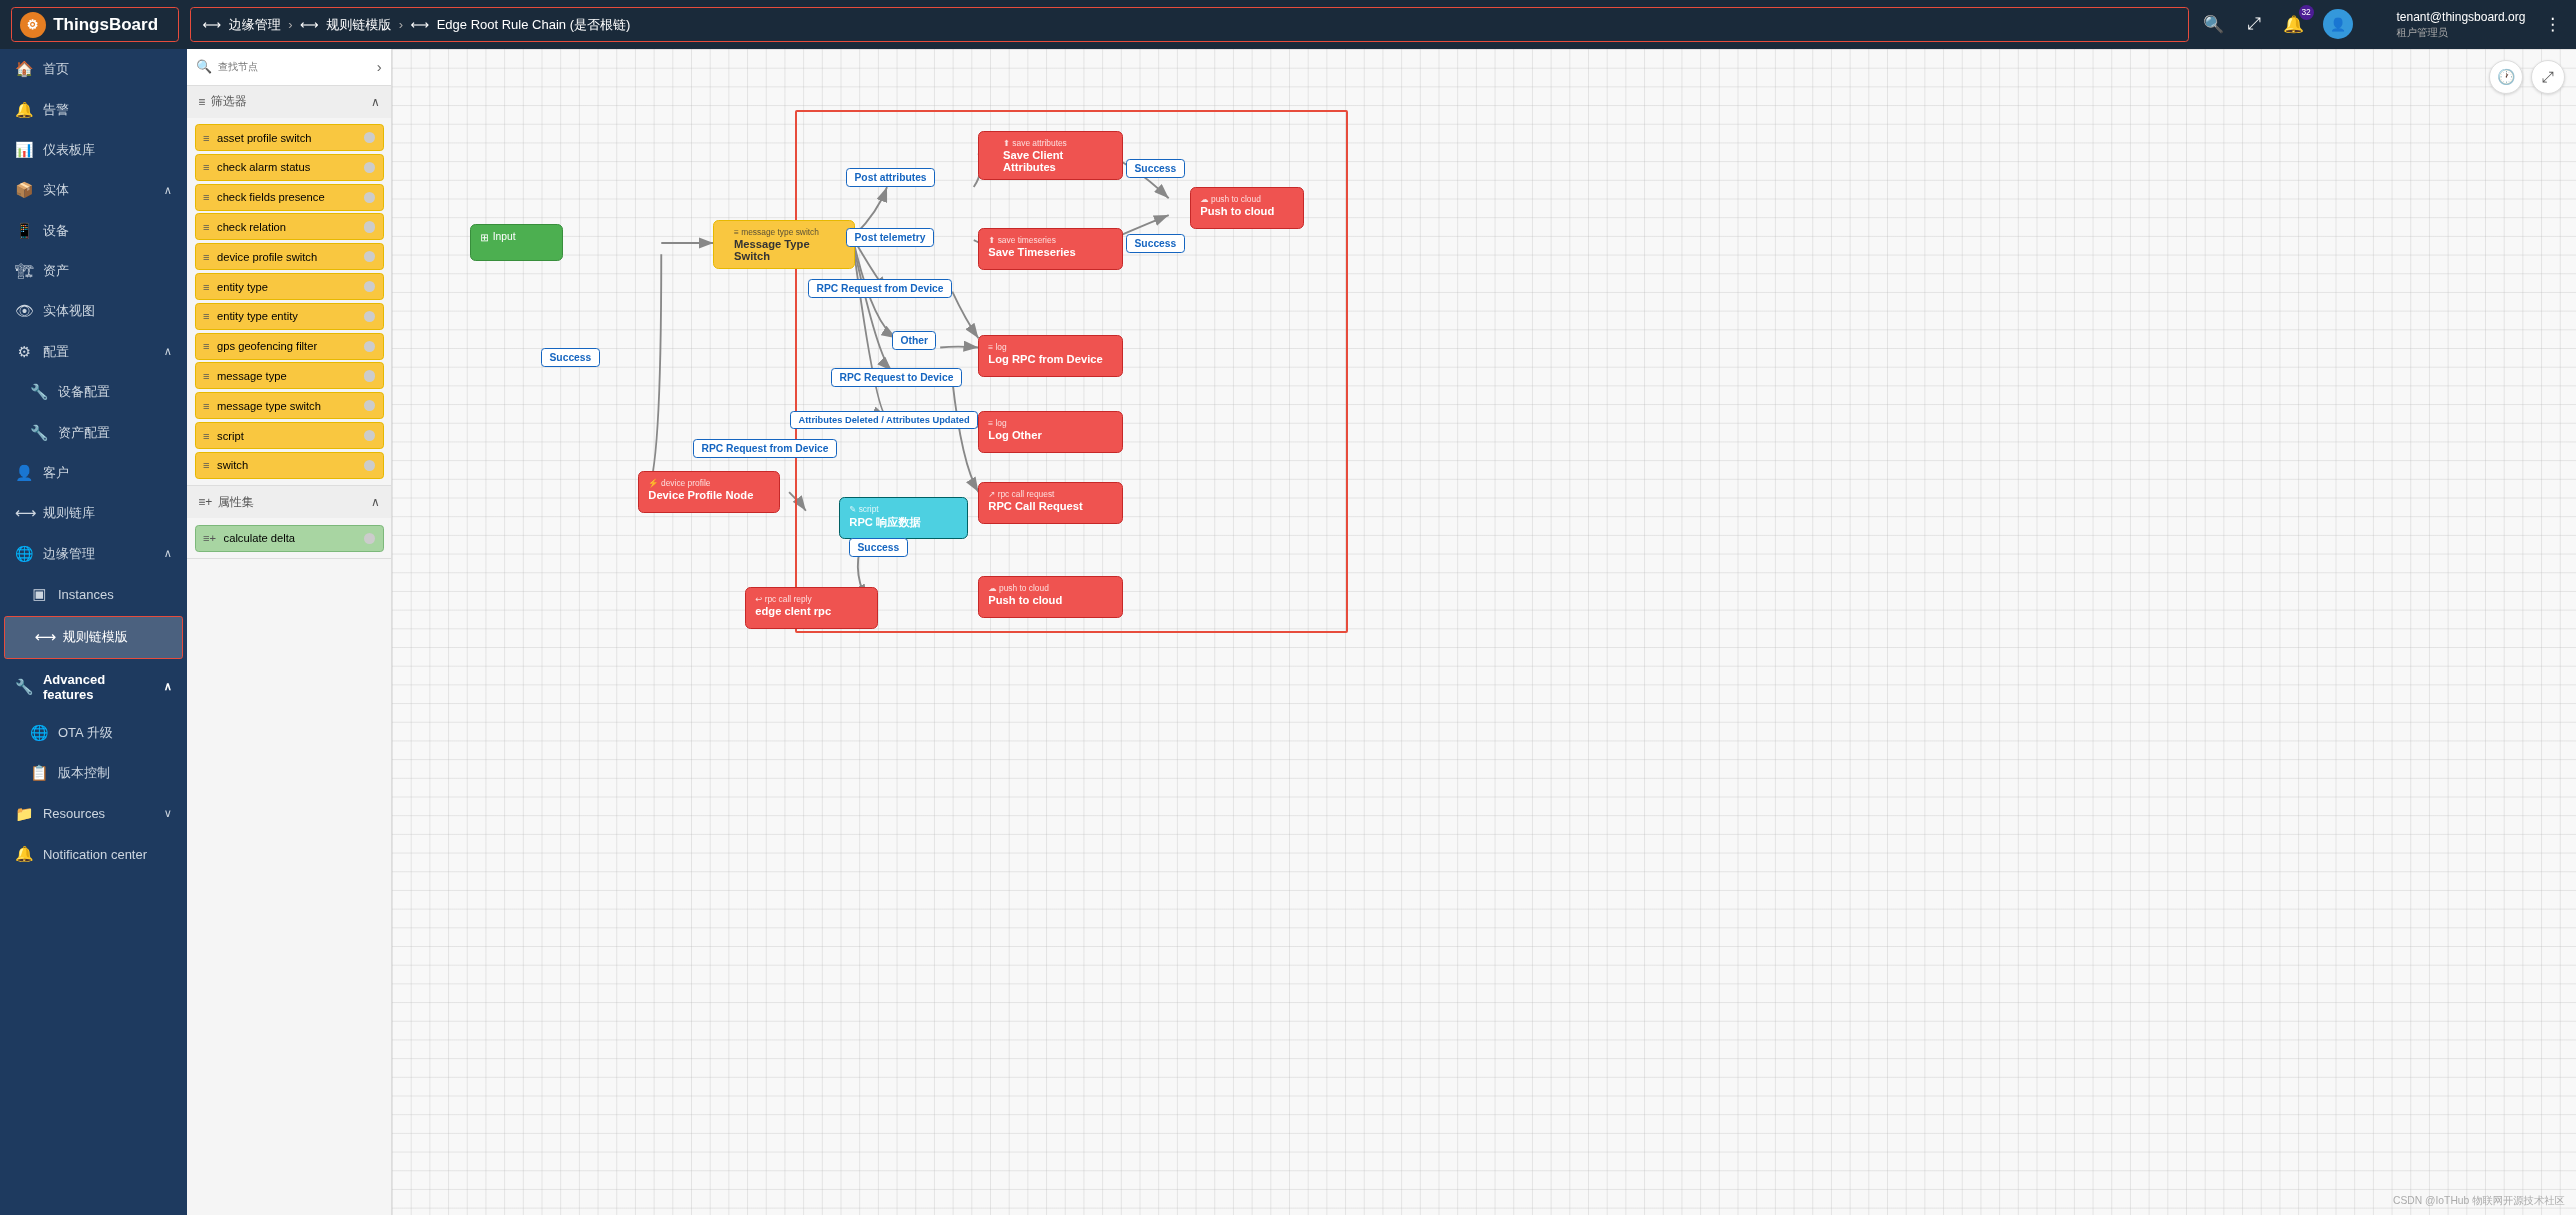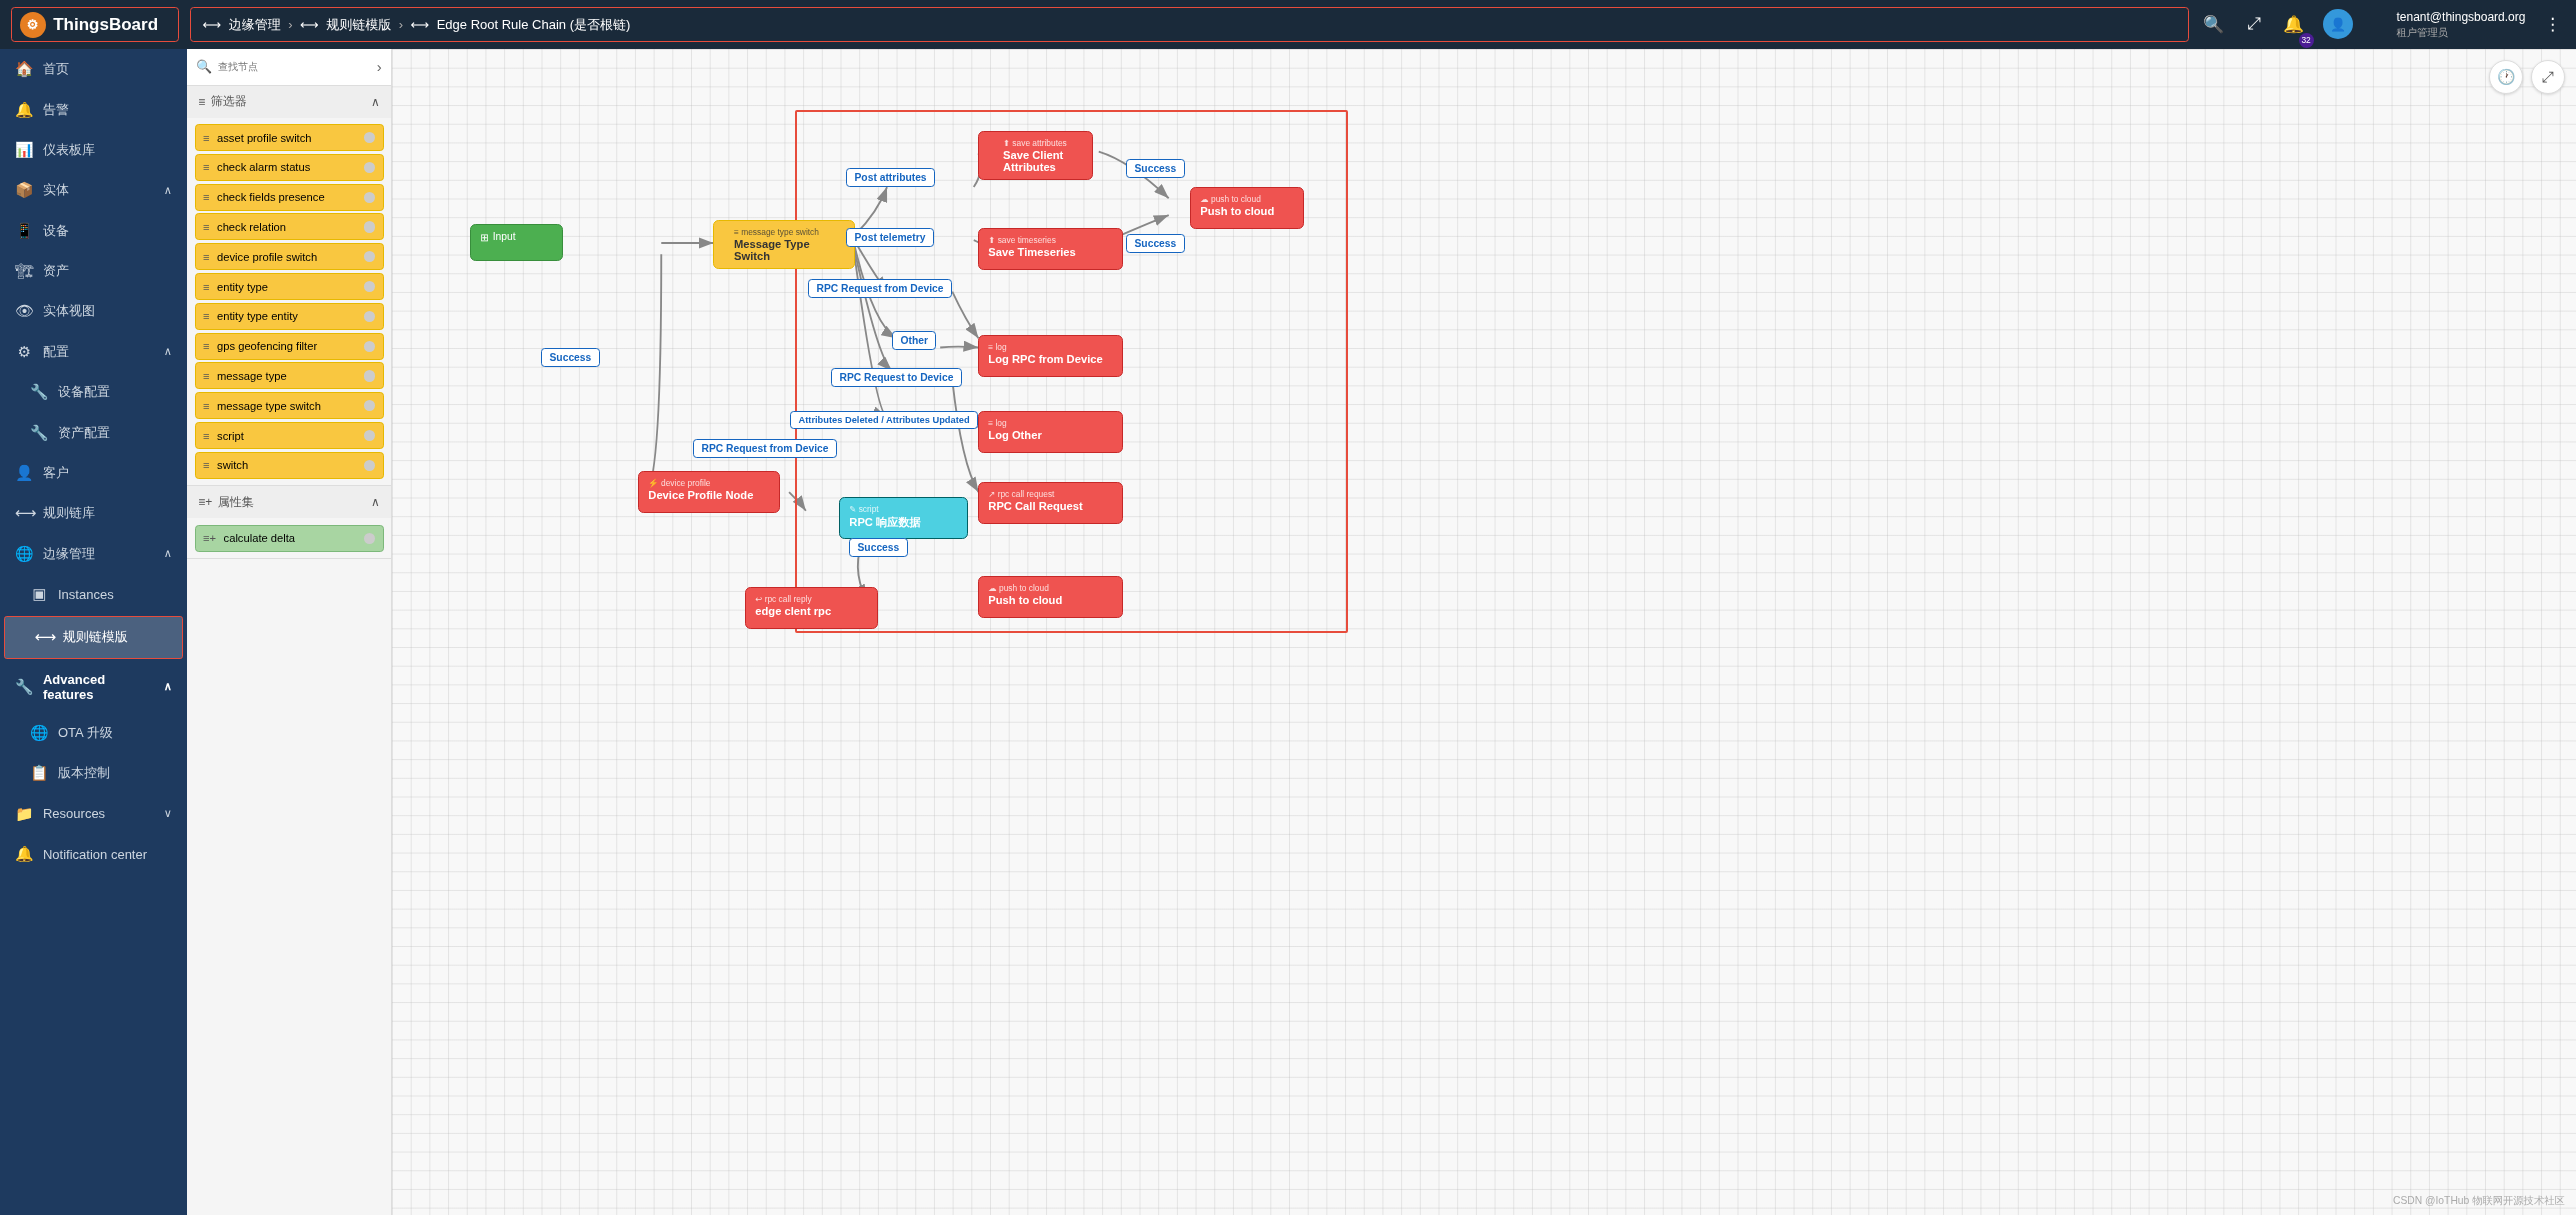--- a/index.html
+++ b/index.html
@@ -74,21 +74,20 @@
       right: -5.6px;
       background: #4c1d95;
       color: white;
       font-size: 8.4px;
       border-radius: 50%;
       width: 15px;
       height: 15px;
       display: flex;
       align-items: center;
       justify-content: center;
-      margin-top: 28px;
     }
     .user-info {
       display: flex;
       align-items: center;
       gap: 7.5px;
     }
     .avatar {
       width: 30px;
       height: 30px;
       background: #3498db;
@@ -588,21 +587,21 @@
     <div class="rn rn-yellow" style="left:321px; top:171px; width:142px; min-height:42px;padding-left:20px;">
       <div class="rn-label-small">≡ message type switch</div>
       <div class="rn-label-main">Message Type Switch</div>
     </div>
 
     <div class="rn rn-red" style="left:246px; top:422px; width:142px; min-height:42px;">
       <div class="rn-label-small">⚡ device profile</div>
       <div class="rn-label-main">Device Profile Node</div>
     </div>
 
-    <div class="rn rn-red" style="left:586px; top:82px; width:115px; min-height:42px;padding-left:24px;">
+    <div class="rn rn-red" style="left:586px; top:82px; width:145px; min-height:42px;padding-left:24px;">
       <div class="rn-label-small">⬆ save attributes</div>
       <div class="rn-label-main">Save Client Attributes</div>
     </div>
 
     <div class="rn rn-red" style="left:586px; top:179px; width:145px; min-height:42px;">
       <div class="rn-label-small">⬆ save timeseries</div>
       <div class="rn-label-main">Save Timeseries</div>
     </div>
 
     <div class="rn rn-red" style="left:586px; top:286px; width:145px; min-height:42px;">

